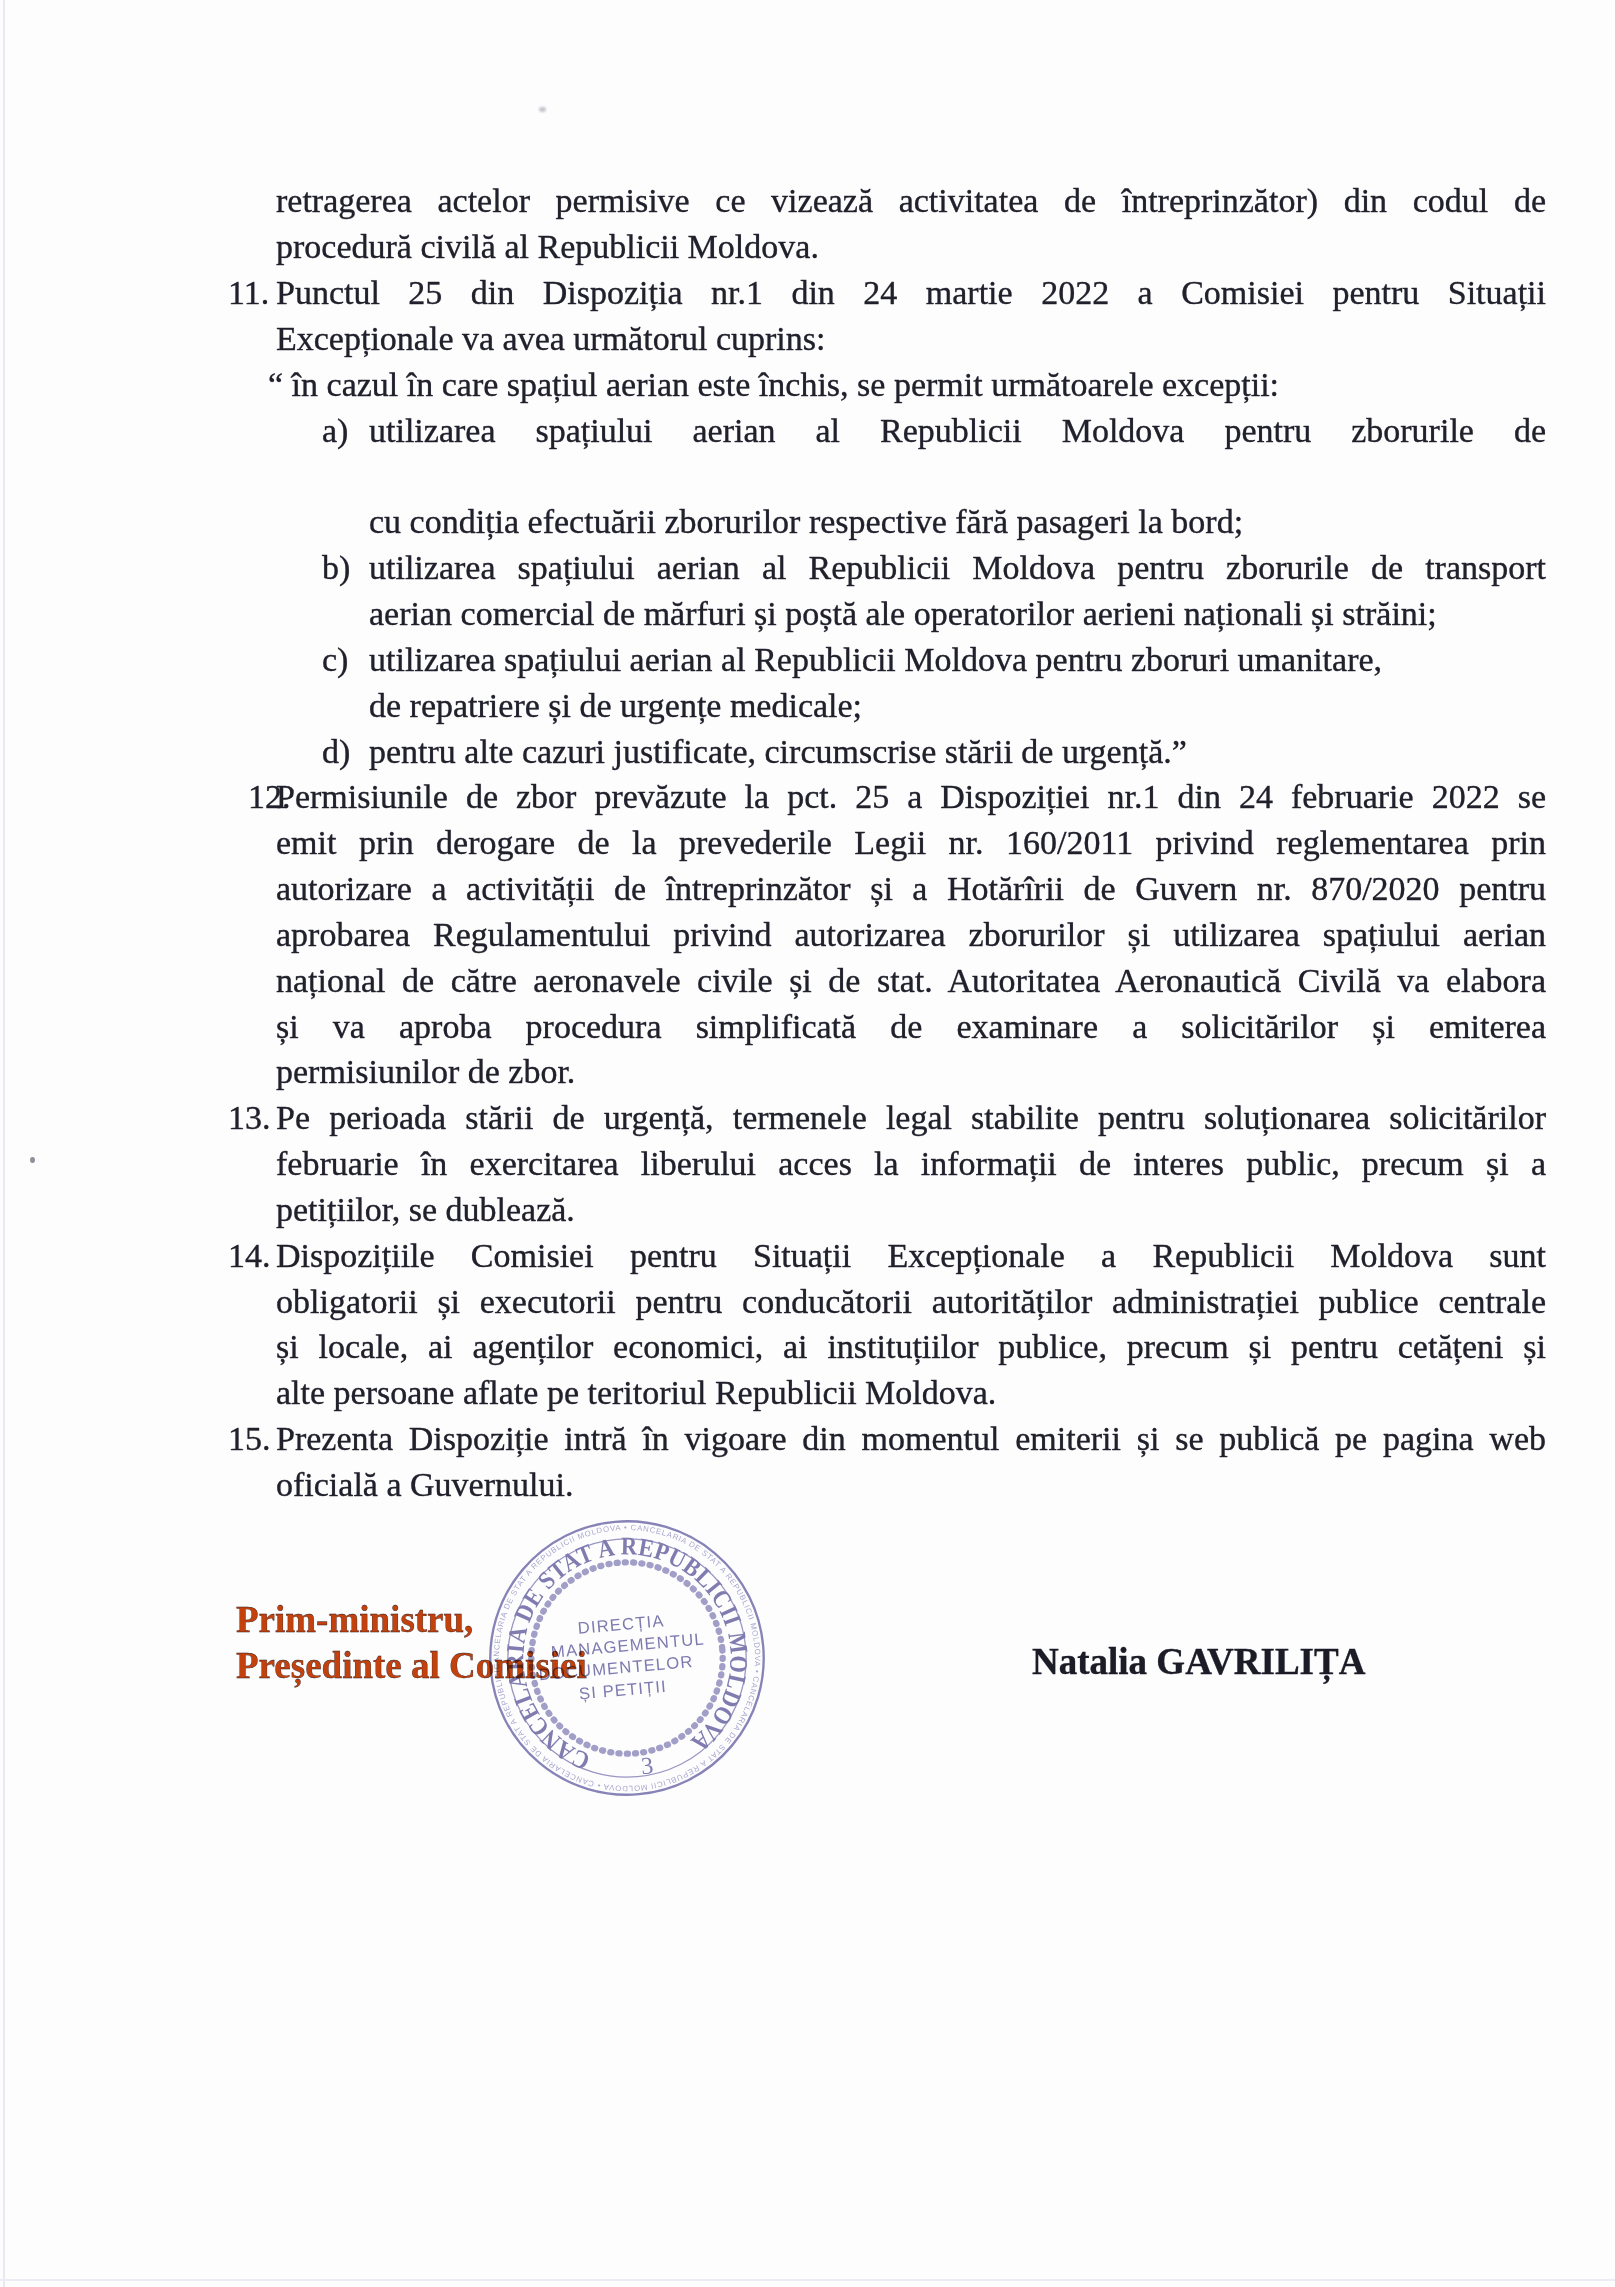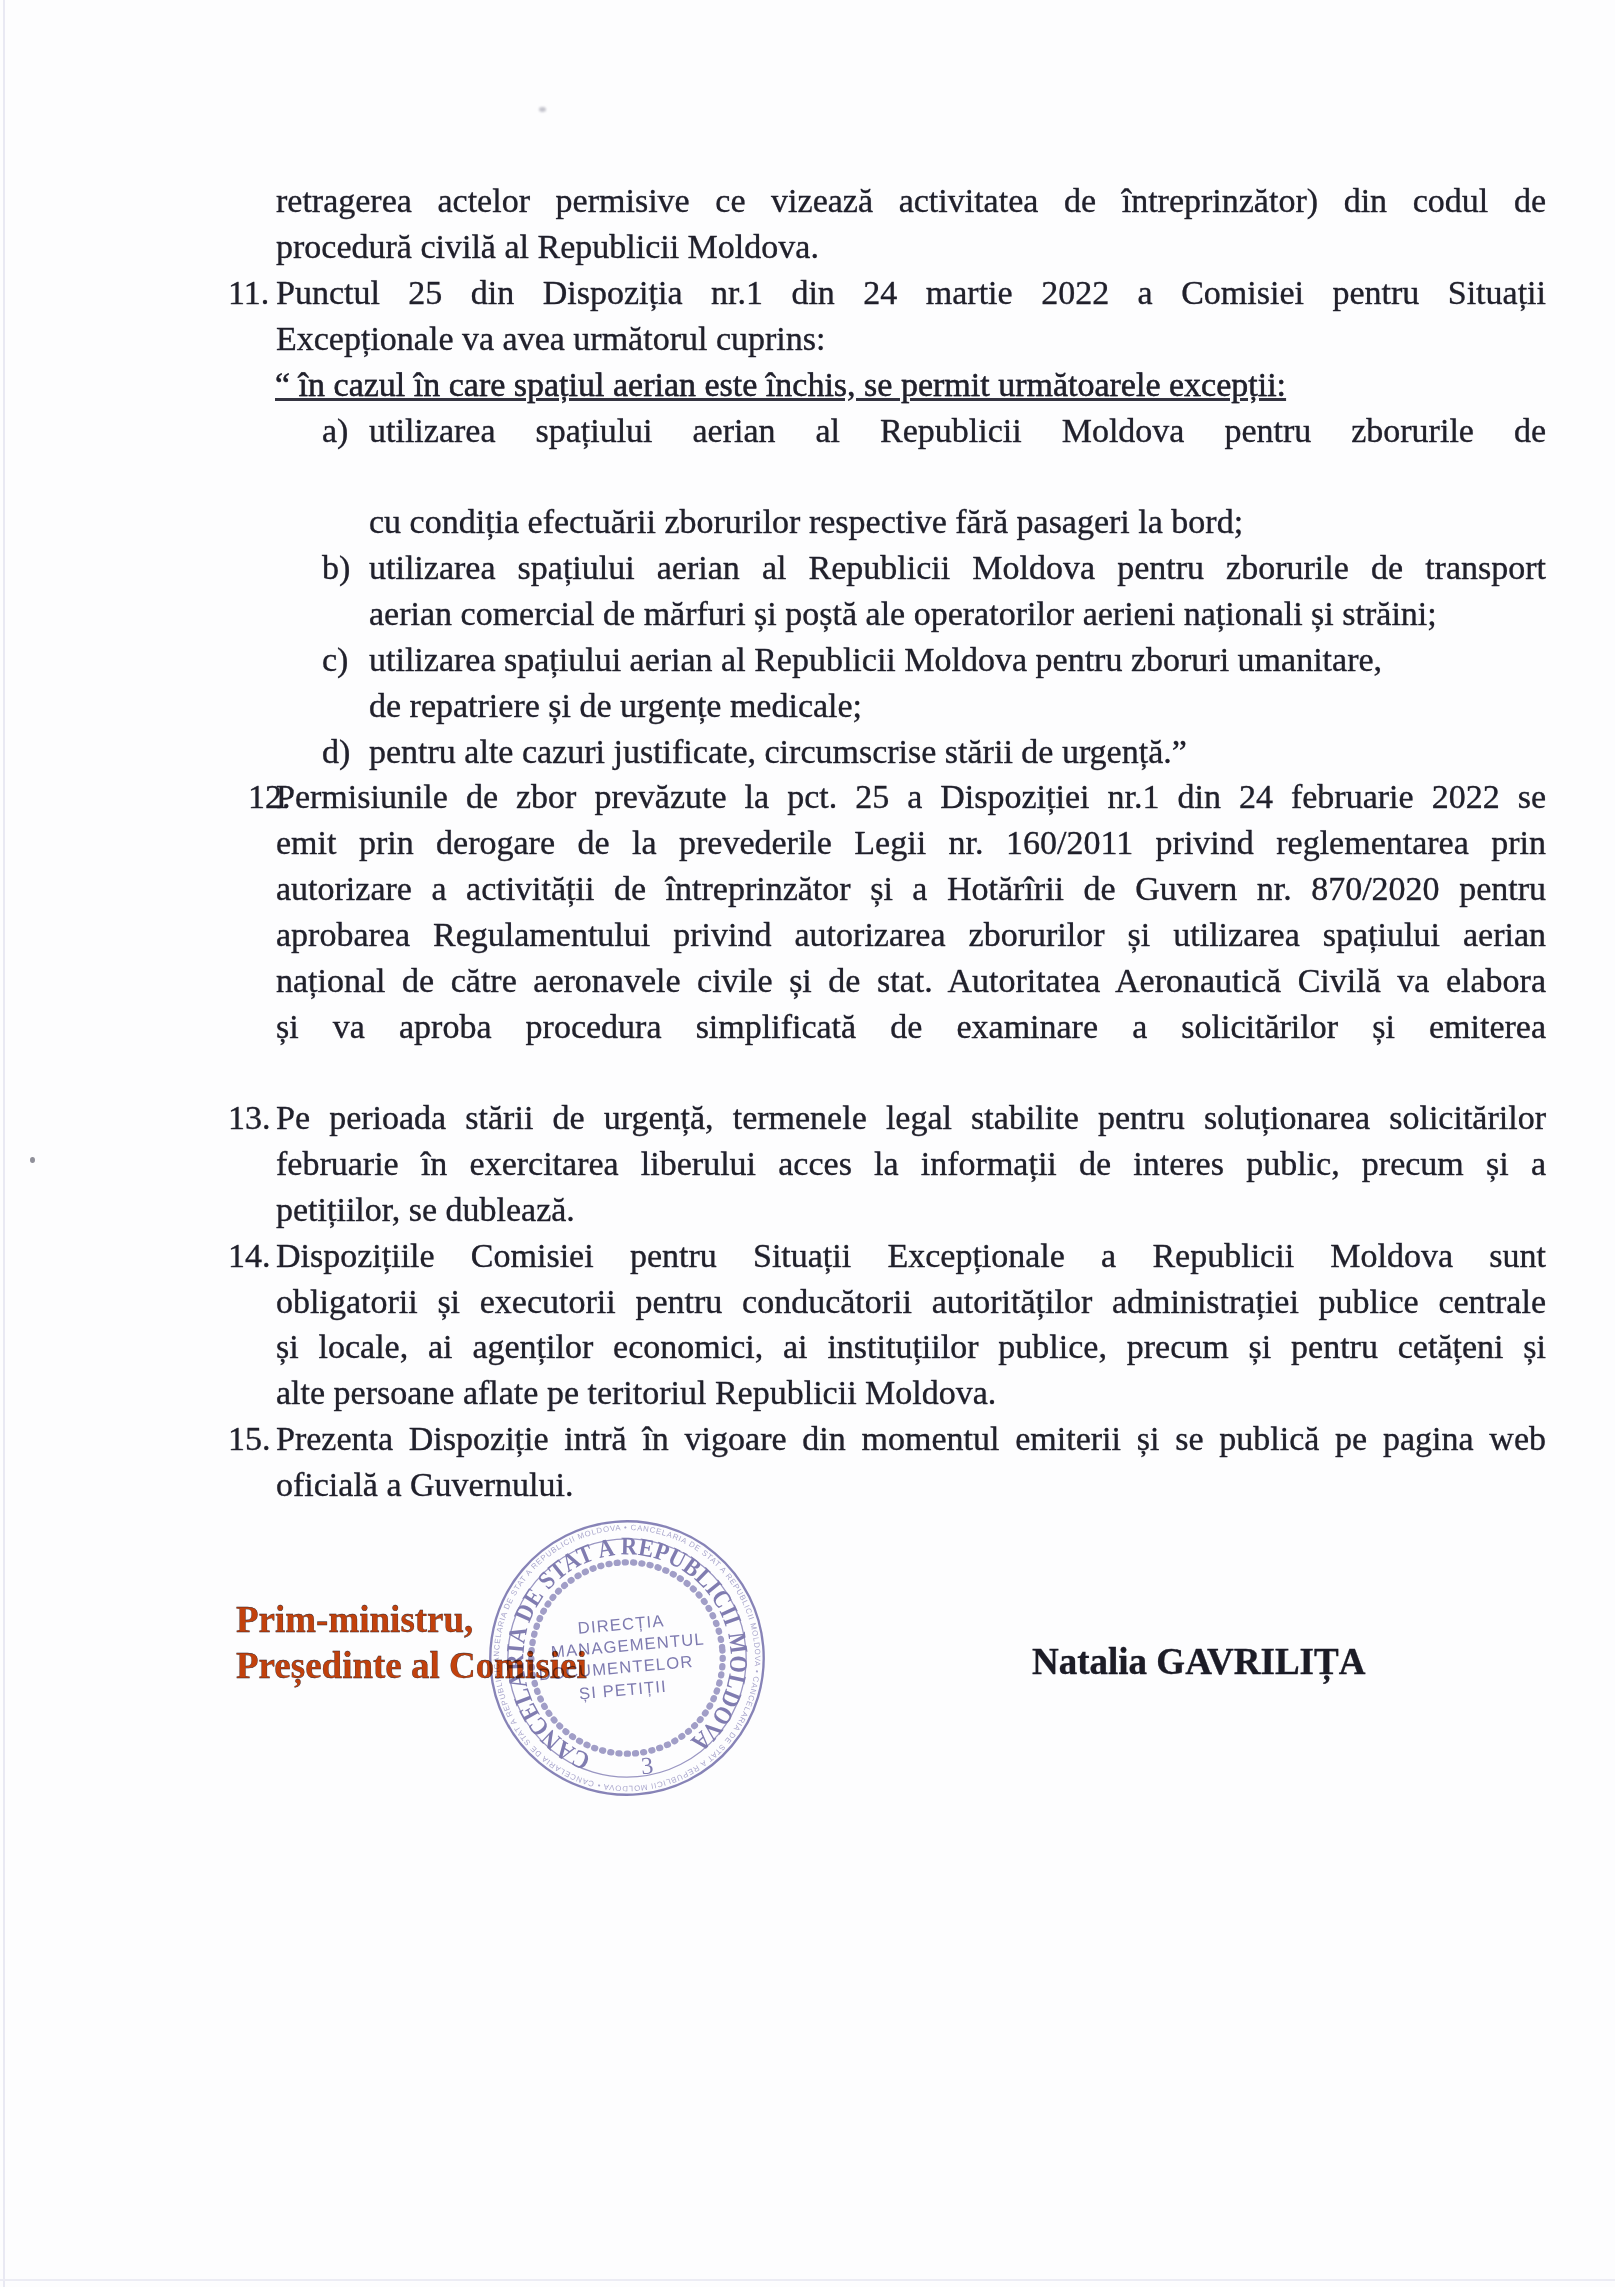--- a/index.html
+++ b/index.html
@@ -57,34 +57,35 @@
   <div class="edge-left"></div>
   <div class="edge-bottom"></div>
   <div class="speck speck-1"></div>
   <div class="speck speck-2"></div>
 
   <div class="doc-text" id="doc-body">
       <div class="tl just" style="top: 178px; left: 276px; width: 1270px;">retragerea actelor permisive ce vizează activitatea de întreprinzător) din codul de</div>
       <div class="tl" style="top: 224px; left: 276px; width: 1270px;">procedură civilă al Republicii Moldova.</div>
       <div class="tl just" style="top: 270px; left: 276px; width: 1270px;">Punctul 25 din Dispoziția nr.1 din 24 martie 2022 a Comisiei pentru Situații<span class="mk" style="left: -48px;">11.</span></div>
       <div class="tl" style="top: 316px; left: 276px; width: 1270px;">Excepționale va avea următorul cuprins:</div>
-      <div class="tl" style="top: 362px; left: 275px; width: 1278px; text-decoration: underline;">“ în cazul în care spațiul aerian este închis, se permit următoarele excepții:</div>
+      <div class="tl" style="top: 362px; left: 268px; width: 1278px;">“ în cazul în care spațiul aerian este închis, se permit următoarele excepții:</div>
       <div class="tl just" style="top: 408px; left: 369px; width: 1177px;">utilizarea spațiului aerian al Republicii Moldova pentru zborurile de<span class="mk" style="left: -47px;">a)</span></div>
       <div class="tl" style="top: 499px; left: 369px; width: 1177px;">cu condiția efectuării zborurilor respective fără pasageri la bord;</div>
       <div class="tl just" style="top: 545px; left: 369px; width: 1177px;">utilizarea spațiului aerian al Republicii Moldova pentru zborurile de transport<span class="mk" style="left: -47px;">b)</span></div>
       <div class="tl" style="top: 591px; left: 369px; width: 1177px;">aerian comercial de mărfuri și poștă ale operatorilor aerieni naționali și străini;</div>
       <div class="tl" style="top: 637px; left: 369px; width: 1177px;">utilizarea spațiului aerian al Republicii Moldova pentru zboruri umanitare,<span class="mk" style="left: -47px;">c)</span></div>
       <div class="tl" style="top: 683px; left: 369px; width: 1177px;">de repatriere și de urgențe medicale;</div>
       <div class="tl" style="top: 729px; left: 369px; width: 1177px;">pentru alte cazuri justificate, circumscrise stării de urgență.”<span class="mk" style="left: -47px;">d)</span></div>
       <div class="tl just" style="top: 774px; left: 276px; width: 1270px;">Permisiunile de zbor prevăzute la pct. 25 a Dispoziției nr.1 din 24 februarie 2022 se<span class="mk" style="left: -48px; margin-left: 20px;">12.</span></div>
       <div class="tl just" style="top: 820px; left: 276px; width: 1270px;">emit prin derogare de la prevederile Legii nr. 160/2011 privind reglementarea prin</div>
       <div class="tl just" style="top: 866px; left: 276px; width: 1270px;">autorizare a activității de întreprinzător și a Hotărîrii de Guvern nr. 870/2020 pentru</div>
       <div class="tl just" style="top: 912px; left: 276px; width: 1270px;">aprobarea Regulamentului privind autorizarea zborurilor și utilizarea spațiului aerian</div>
       <div class="tl just" style="top: 958px; left: 276px; width: 1270px;">național de către aeronavele civile și de stat. Autoritatea Aeronautică Civilă va elabora</div>
       <div class="tl just" style="top: 1004px; left: 276px; width: 1270px;">și va aproba procedura simplificată de examinare a solicitărilor și emiterea</div>
+      <div class="tl" style="top: 1049px; left: 276px; width: 1270px;">permisiunilor de zbor.</div>
       <div class="tl just" style="top: 1095px; left: 276px; width: 1270px;">Pe perioada stării de urgență, termenele legal stabilite pentru soluționarea solicitărilor<span class="mk" style="left: -48px;">13.</span></div>
       <div class="tl just" style="top: 1141px; left: 276px; width: 1270px;">februarie în exercitarea liberului acces la informații de interes public, precum și a</div>
       <div class="tl" style="top: 1187px; left: 276px; width: 1270px;">petițiilor, se dublează.</div>
       <div class="tl just" style="top: 1233px; left: 276px; width: 1270px;">Dispozițiile Comisiei pentru Situații Excepționale a Republicii Moldova sunt<span class="mk" style="left: -48px;">14.</span></div>
       <div class="tl just" style="top: 1279px; left: 276px; width: 1270px;">obligatorii și executorii pentru conducătorii autorităților administrației publice centrale</div>
       <div class="tl just" style="top: 1324px; left: 276px; width: 1270px;">și locale, ai agenților economici, ai instituțiilor publice, precum și pentru cetățeni și</div>
       <div class="tl" style="top: 1370px; left: 276px; width: 1270px;">alte persoane aflate pe teritoriul Republicii Moldova.</div>
       <div class="tl just" style="top: 1416px; left: 276px; width: 1270px;">Prezenta Dispoziție intră în vigoare din momentul emiterii și se publică pe pagina web<span class="mk" style="left: -48px;">15.</span></div>
       <div class="tl" style="top: 1462px; left: 276px; width: 1270px;">oficială a Guvernului.</div>
     </div>

